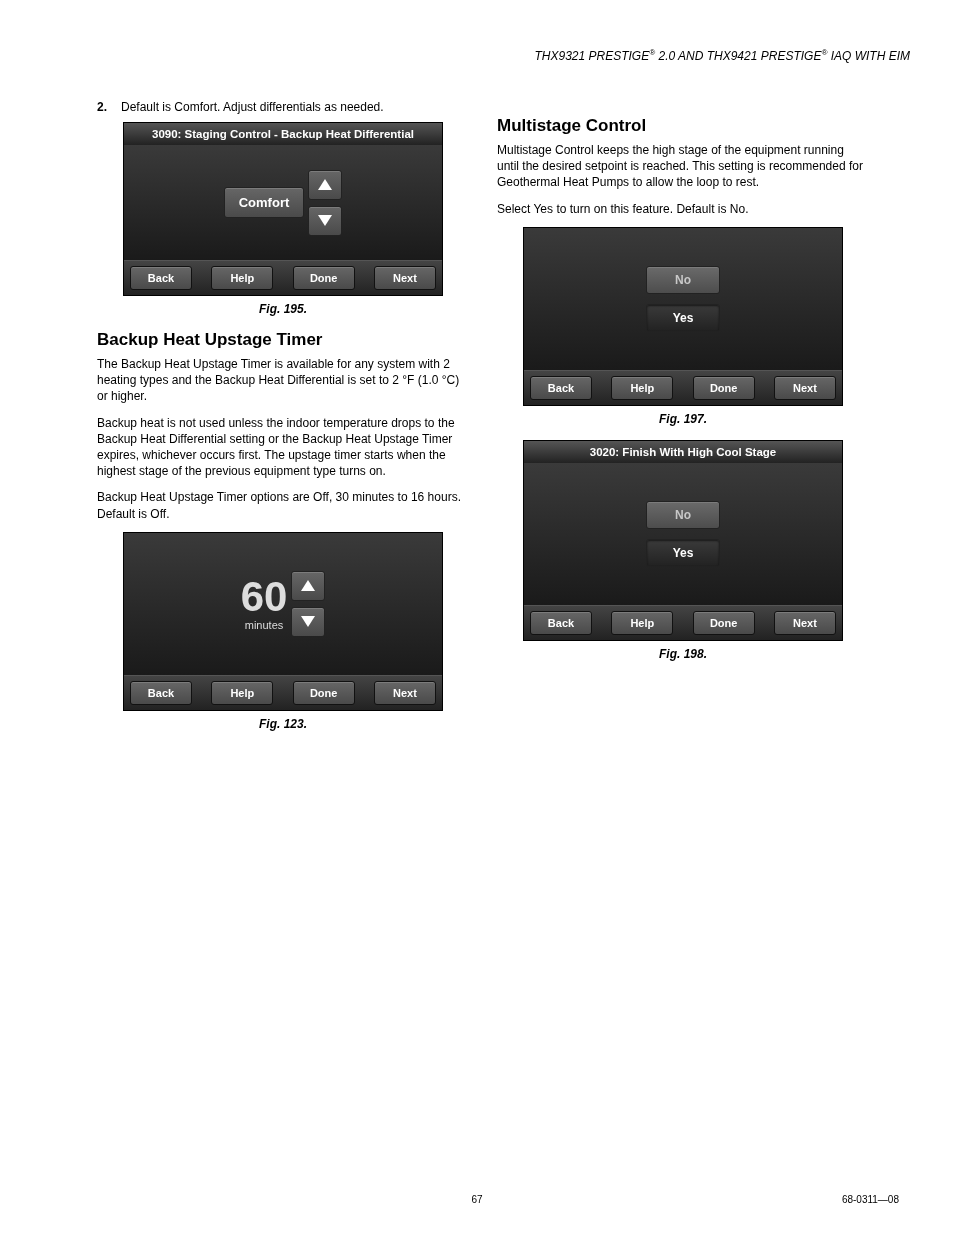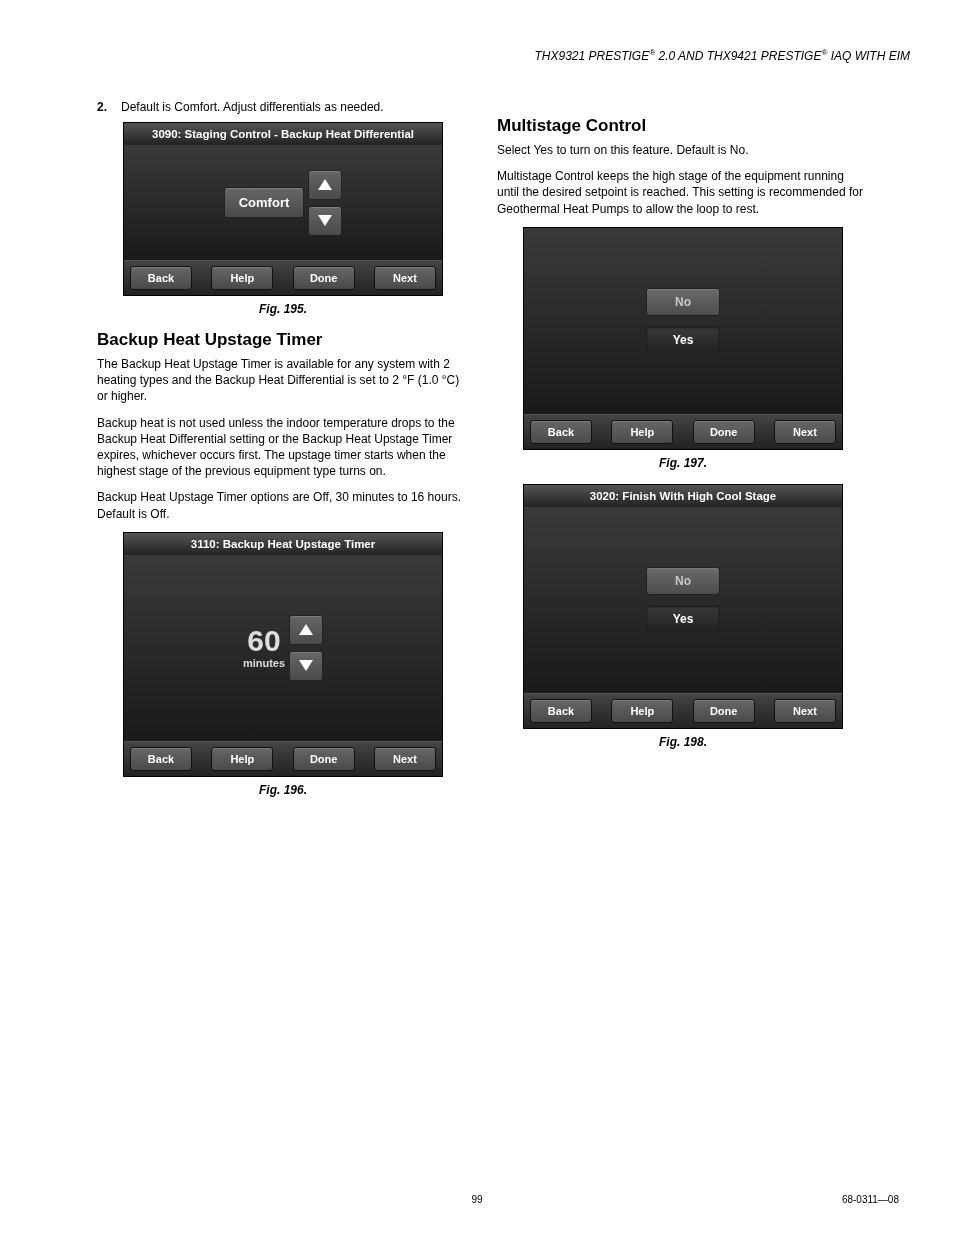--- a/index.html
+++ b/index.html
@@ -52,38 +52,38 @@
   }
   .scr-body {
     background: linear-gradient(#3a3a3a,#1a1a1a);
     height: 115px;
     display: flex;
     align-items: center;
     justify-content: center;
     gap: 4px;
     position: relative;
   }
-  .scr-body-tall { height: 186px; }
+  .scr-body-tall { height: 142px; }
   .value-box {
     background: linear-gradient(#666,#4a4a4a);
     border: 1px solid #222;
     border-radius: 3px;
     color: #fff;
     font-weight: bold;
     font-size: 13px;
     padding: 7px 14px;
     box-shadow: inset 0 1px 0 rgba(255,255,255,0.15);
   }
   .big-value {
     color: #ddd;
     text-align: center;
     line-height: 1;
   }
-  .big-value .num { font-size: 30px; font-weight: bold; display:block; }
-  .big-value .unit { font-size: 11px; font-weight: bold; display:block; margin-top:2px; }
+  .big-value .num { font-size: 42px; font-weight: bold; display:block;text-align:right; }
+  .big-value .unit { font-size: 11px; font-weight: normal; display:block; margin-top:2px; }
   .arrow-col { display: flex; flex-direction: column; gap: 6px; }
   .arrow-btn {
     width: 34px;
     height: 30px;
     background: linear-gradient(#666,#4a4a4a);
     border: 1px solid #222;
     border-radius: 3px;
     display: flex;
     align-items: center;
     justify-content: center;
@@ -202,21 +202,20 @@
       </div>
     </div>
     <div class="fig-caption">Fig. 195.</div>
 
     <h3 class="section-heading">Backup Heat Upstage Timer</h3>
     <p class="body-text">The Backup Heat Upstage Timer is available for any system with 2 heating types and the Backup Heat Differential is set to 2 °F (1.0 °C) or higher.</p>
     <p class="body-text">Backup heat is not used unless the indoor temperature drops to the Backup Heat Differential setting or the Backup Heat Upstage Timer expires, whichever occurs first. The upstage timer starts when the highest stage of the previous equipment type turns on.</p>
     <p class="body-text">Backup Heat Upstage Timer options are Off, 30 minutes to 16 hours. Default is Off.</p>
 
     <div class="screenshot">
-      <div class="scr-title">3110: Backup Heat Upstage Timer</div>
       <div class="scr-body scr-body-tall">
         <div class="big-value">
           <span class="num">60</span>
           <span class="unit">minutes</span>
         </div>
         <div class="arrow-col">
           <div class="arrow-btn">
               <div class="tri-up"></div>
             </div>
           <div class="arrow-btn">
@@ -224,29 +223,29 @@
             </div>
         </div>
       </div>
       <div class="scr-footer">
         <div class="nav-btn">Back</div>
         <div class="nav-btn">Help</div>
         <div class="nav-btn">Done</div>
         <div class="nav-btn">Next</div>
       </div>
     </div>
-    <div class="fig-caption">Fig. 196.</div>
+    <div class="fig-caption">Fig. 123.</div>
 
   </div>
 
   <div class="col">
 
     <h3 class="section-heading" style="margin-top:16px">Multistage Control</h3>
+    <p class="body-text">Multistage Control keeps the high stage of the equipment running until the desired setpoint is reached. This setting is recommended for Geothermal Heat Pumps to allow the loop to rest.</p>
     <p class="body-text">Select Yes to turn on this feature. Default is No.</p>
-    <p class="body-text">Multistage Control keeps the high stage of the equipment running until the desired setpoint is reached. This setting is recommended for Geothermal Heat Pumps to allow the loop to rest.</p>
 
     <div class="screenshot">
       <div class="scr-body scr-body-tall">
         <div class="opt-col">
           <div class="opt-btn opt-inactive">No</div>
           <div class="opt-btn opt-active">Yes</div>
         </div>
       </div>
       <div class="scr-footer">
         <div class="nav-btn">Back</div>
@@ -270,14 +269,14 @@
         <div class="nav-btn">Help</div>
         <div class="nav-btn">Done</div>
         <div class="nav-btn">Next</div>
       </div>
     </div>
     <div class="fig-caption">Fig. 198.</div>
 
   </div>
 </div>
 
-<div class="footer-pagenum">99</div>
+<div class="footer-pagenum">67</div>
 <div class="footer-docnum">68-0311—08</div>
 
 </body></html>

